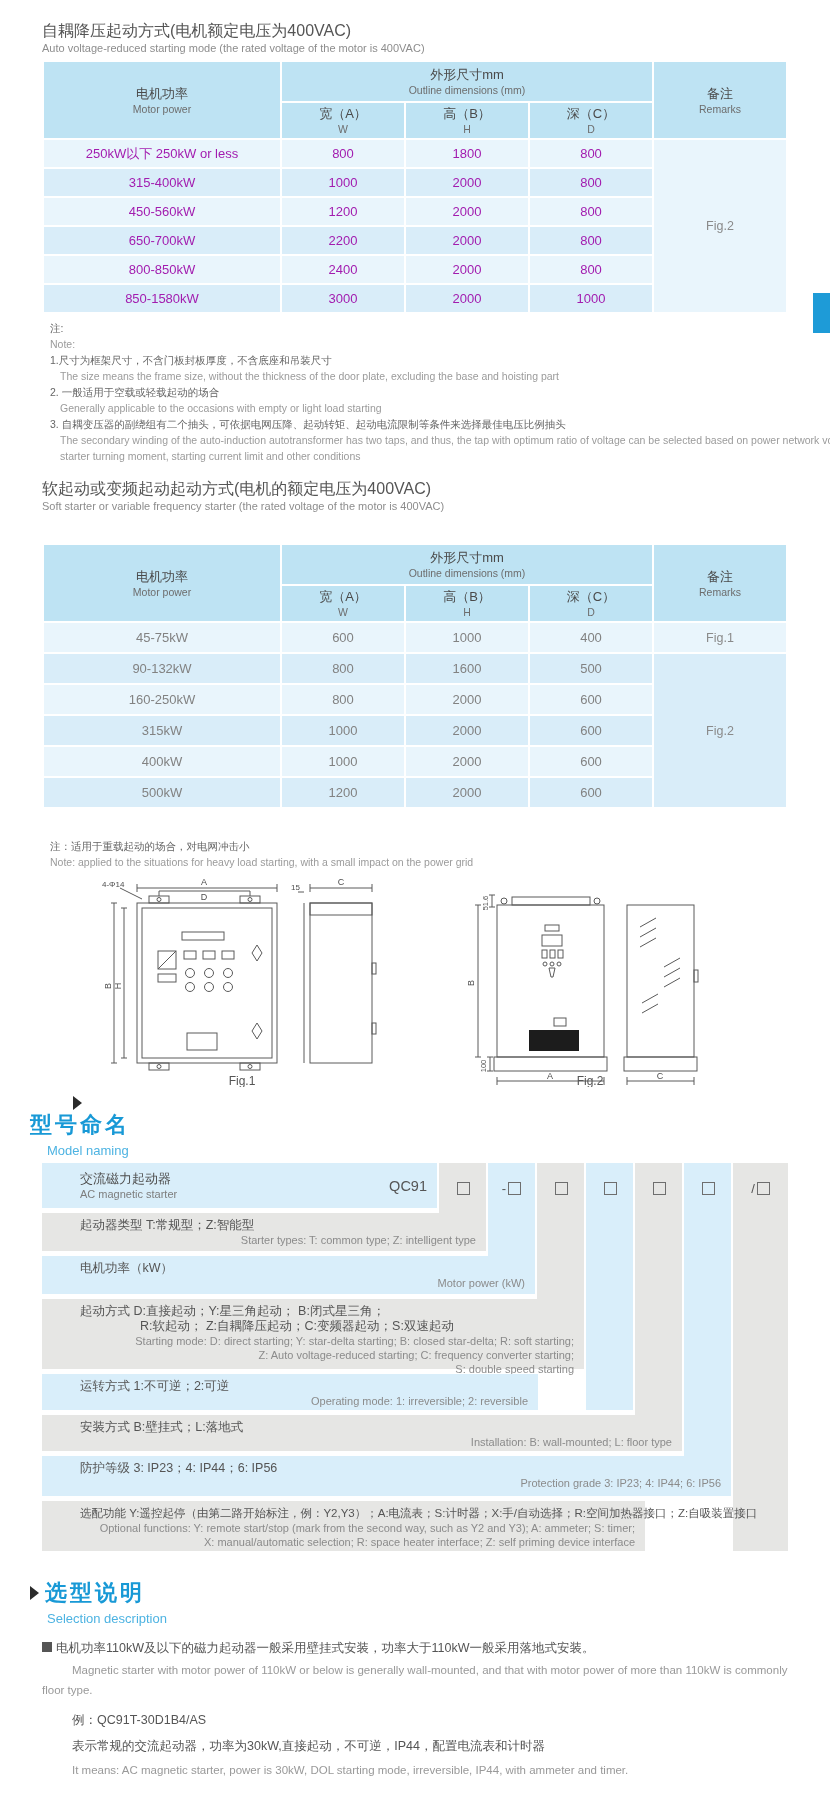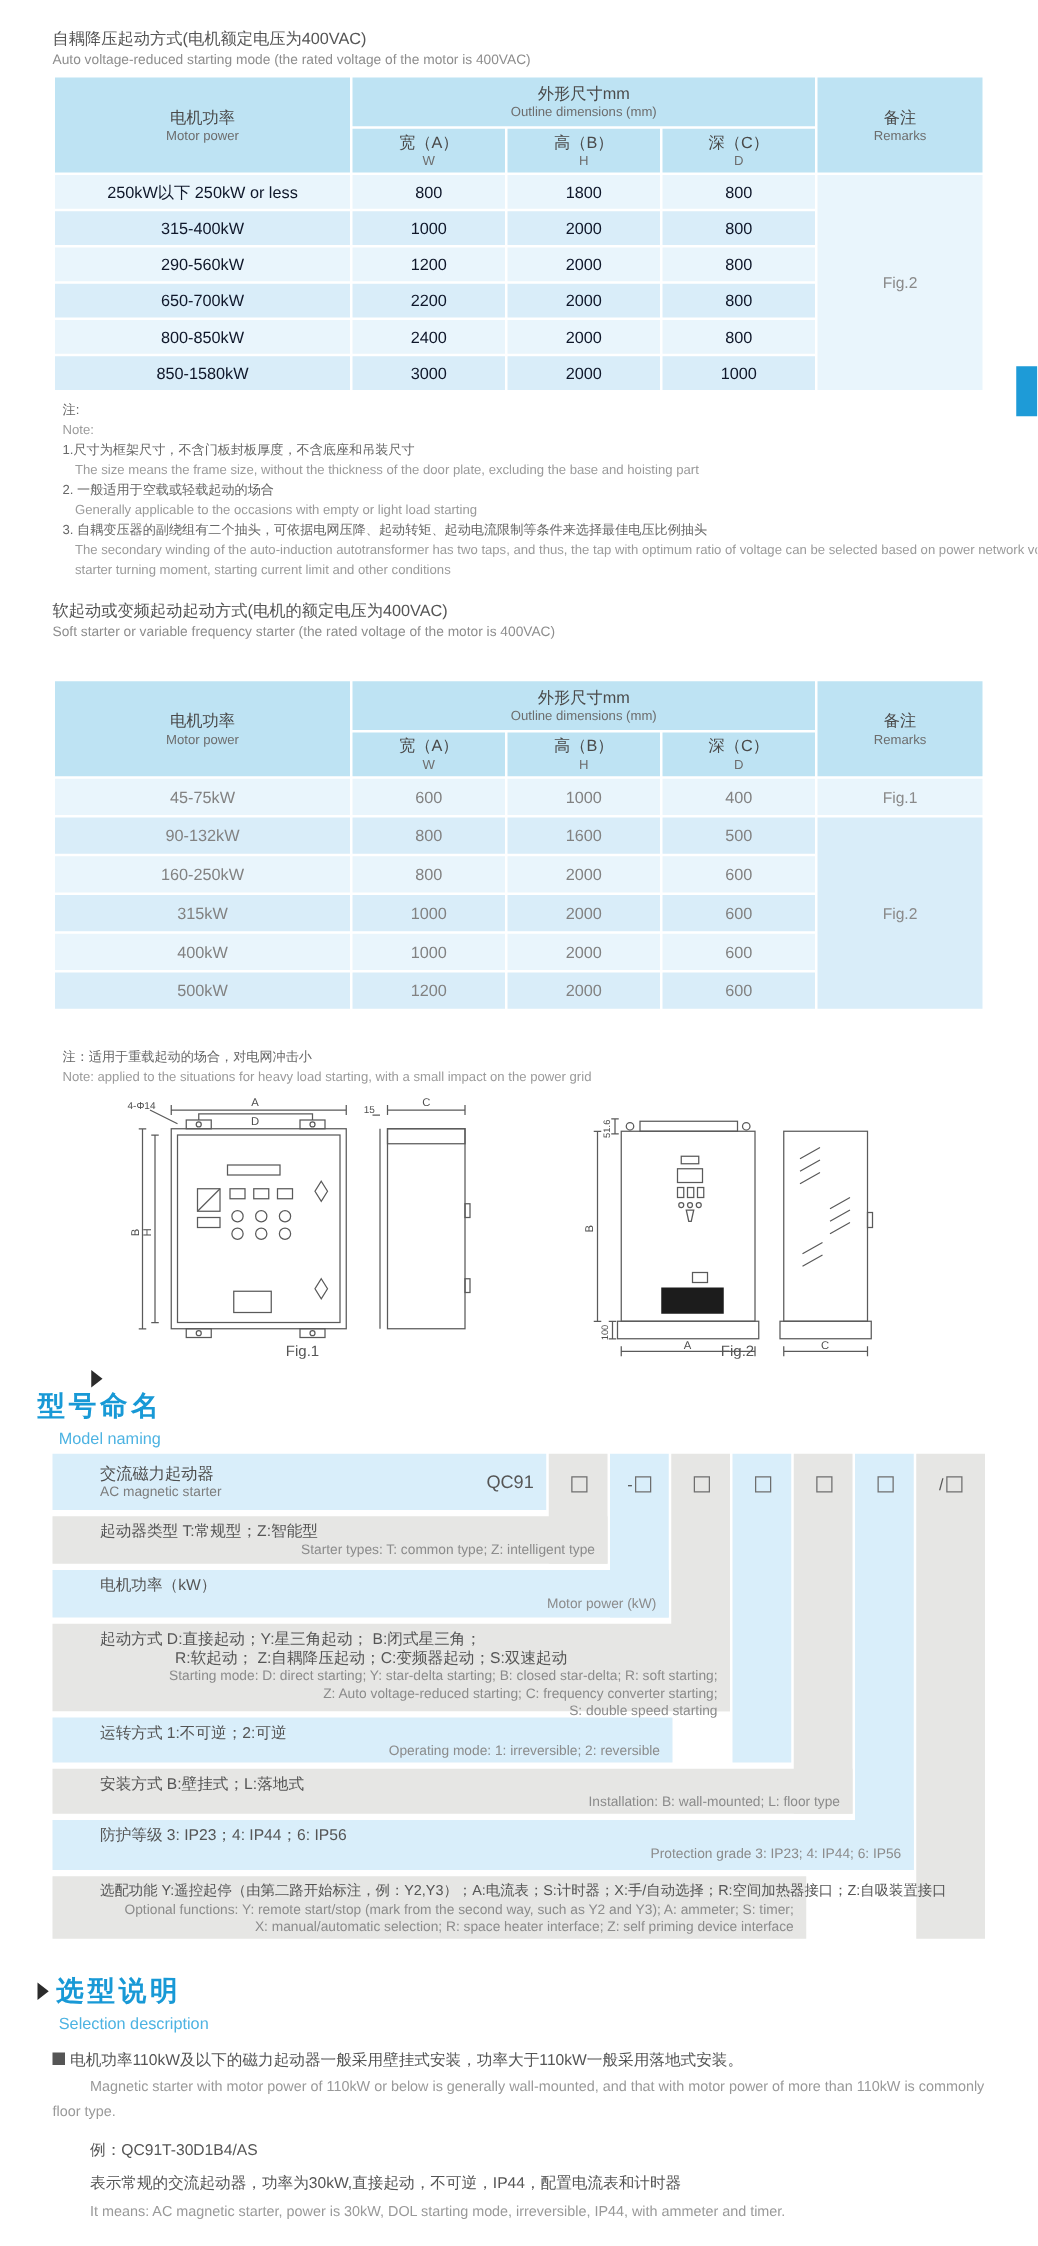--- a/index.html
+++ b/index.html
@@ -1,29 +1,29 @@
 <!DOCTYPE html>
 <html><head>
 <meta charset="utf-8">
 <style>
   html,body{margin:0;padding:0;background:#fff;}
   .page{position:relative;width:830px;height:1797px;background:#ffffff;overflow:hidden;
         font-family:"Liberation Sans","DejaVu Sans",sans-serif;}
   .abs{position:absolute;}
-  .ttl-zh{font-size:13px;color:#555;line-height:18px;}
+  .ttl-zh{font-size:16px;color:#555;line-height:18px;}
   .ttl-en{font-size:11px;color:#8d8d8d;line-height:16px;}
   
   table.spec{border-collapse:separate;border-spacing:2px;table-layout:fixed;width:746px;}
   table.spec td{text-align:center;vertical-align:middle;padding:0;}
   td.th{background:#bee3f3;}
   .hdr-zh{font-size:13px;color:#4a4a4a;line-height:17px;}
   .hdr-en{font-size:10.5px;color:#6d6d6d;line-height:14px;}
   tr.row-a td{background:#e9f5fc;}
   tr.row-b td{background:#d9edf9;}
-  td.cell{font-size:13px;color:#0f172a;height:27px;}
+  td.cell{font-size:13px;color:#a21caf;height:27px;}
   td.cell2{font-size:13px;color:#828282;height:29px;}
   td.remark{background:#e9f5fc;font-size:12.5px;color:#8a8a8a;}
   
   .note-zh{font-size:10.5px;color:#666;line-height:16px;white-space:nowrap;}
   .note-en{font-size:10.5px;color:#9b9b9b;line-height:16px;white-space:nowrap;}
   .ind{padding-left:10px;}
   
   .tri{display:inline-block;width:0;height:0;border-left:9px solid #2b2b2b;
        border-top:7px solid transparent;border-bottom:7px solid transparent;margin-right:6px;}
   .sec-zh{font-size:22px;font-weight:bold;color:#1899d6;letter-spacing:3px;}
@@ -113,21 +113,21 @@
         <td class="cell">800</td>
         <td class="remark" rowspan="6">Fig.2</td>
       </tr>
       <tr class="row-b">
         <td class="cell">315-400kW</td>
             <td class="cell">1000</td>
             <td class="cell">2000</td>
             <td class="cell">800</td>
       </tr>
       <tr class="row-a">
-        <td class="cell">290-560kW</td>
+        <td class="cell">450-560kW</td>
             <td class="cell">1200</td>
             <td class="cell">2000</td>
             <td class="cell">800</td>
       </tr>
       <tr class="row-b">
         <td class="cell">650-700kW</td>
             <td class="cell">2200</td>
             <td class="cell">2000</td>
             <td class="cell">800</td>
       </tr>

